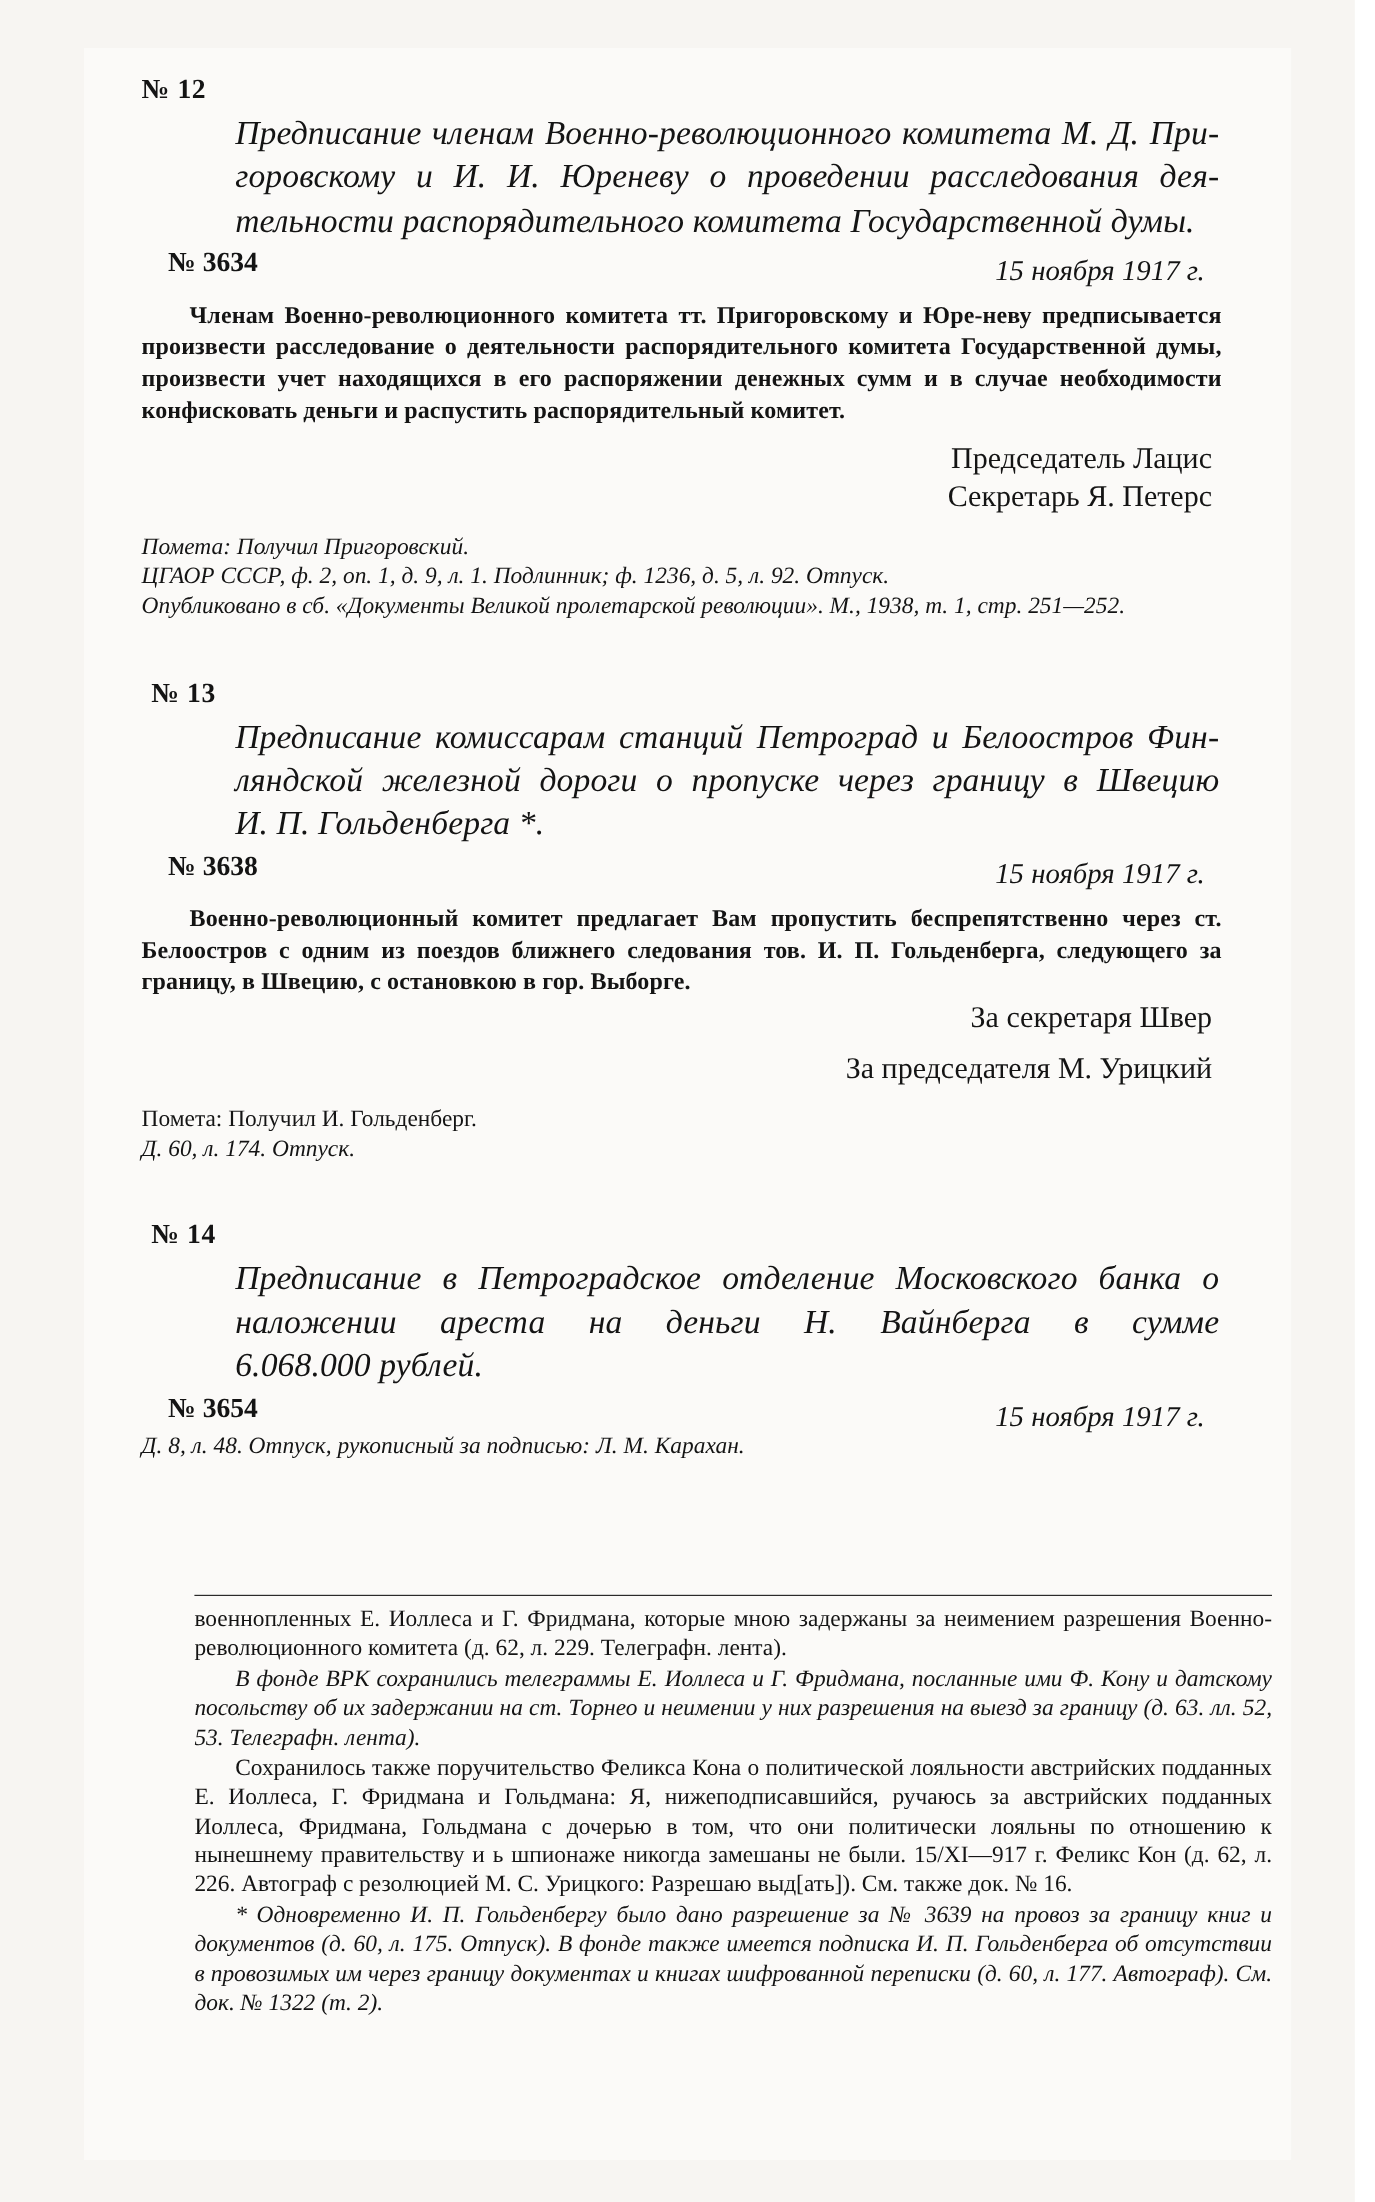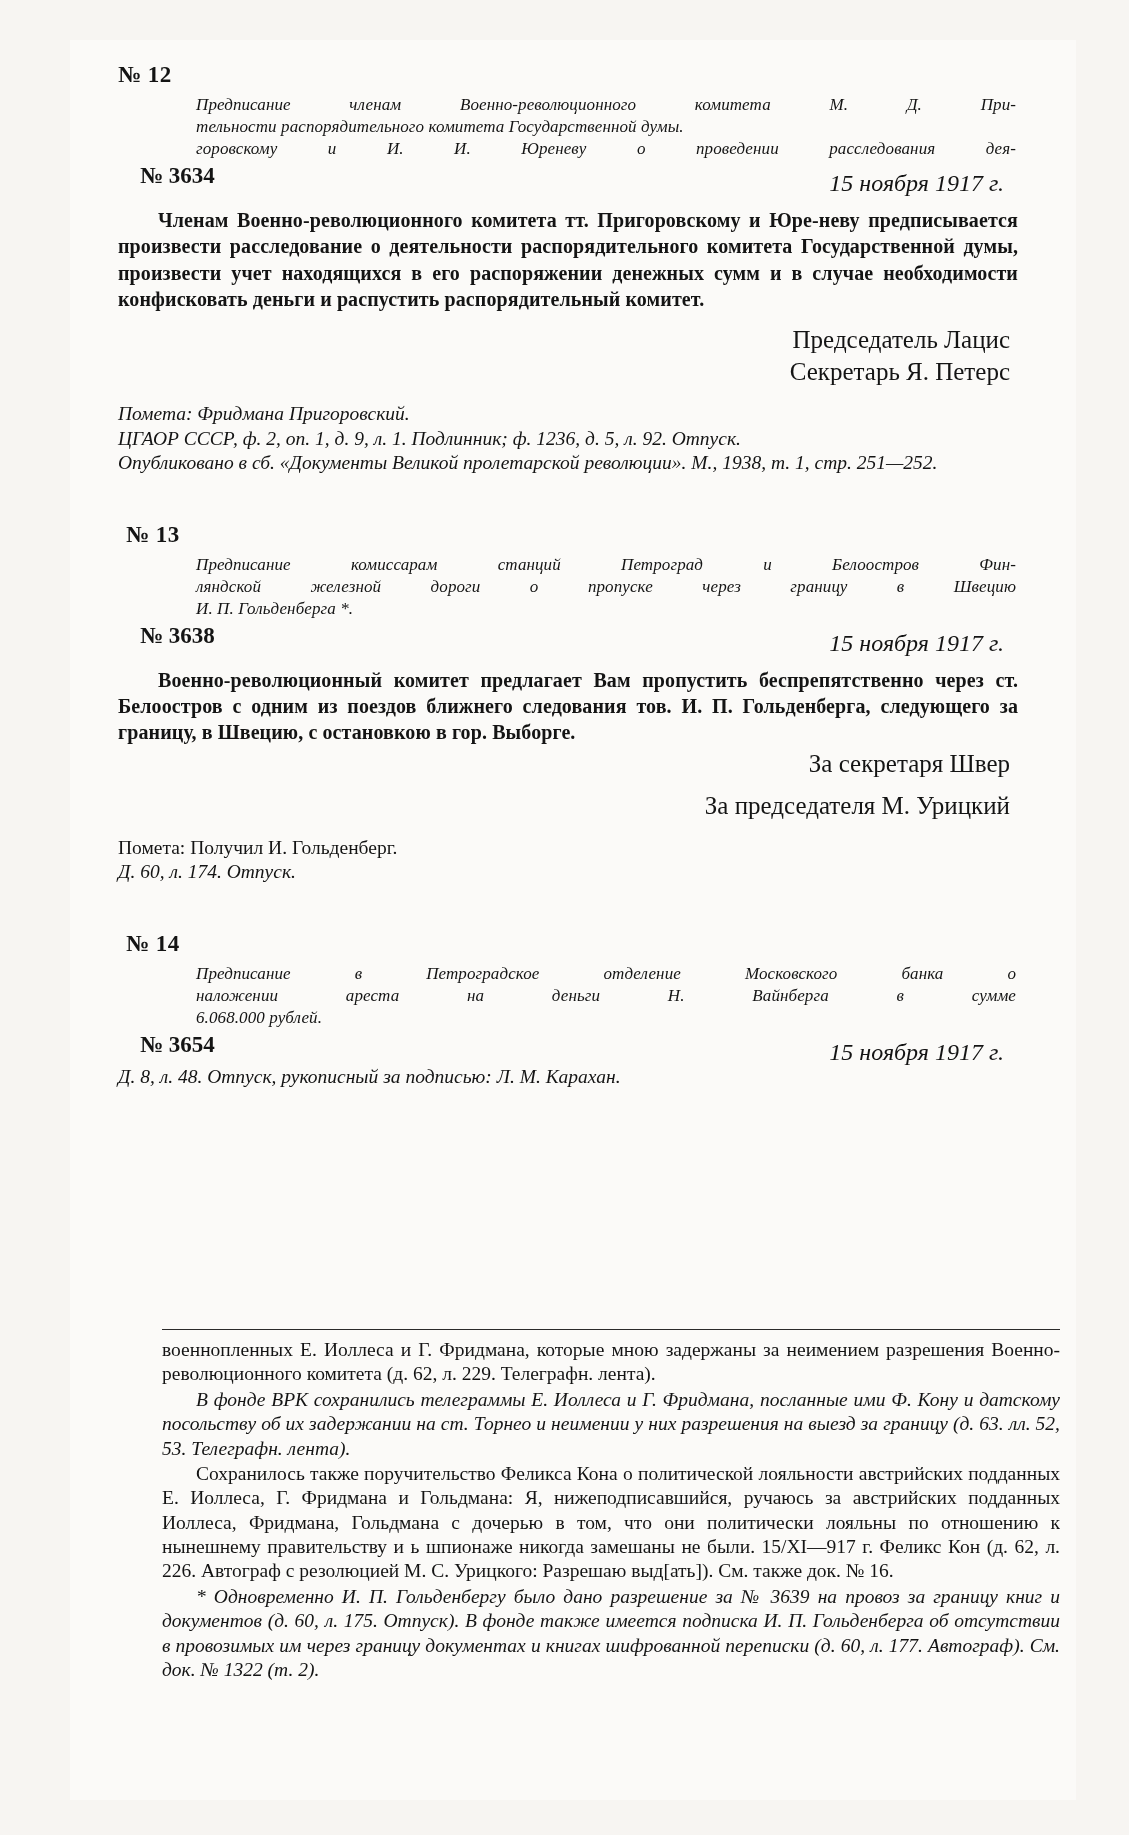--- a/index.html
+++ b/index.html
@@ -42,21 +42,21 @@
     font-size: 23px;
     font-weight: bold;
     letter-spacing: .5px;
     margin: 0 0 6px 0;
   }
   .doc-num.indent { margin-left: 8px; }
 
   
   .title {
     font-style: italic;
-    font-size: 17px;
+    font-size: 28px;
     line-height: 1.30;
     text-align: justify;
     margin: 0 0 0 78px;
     width: 820px;
     letter-spacing: .1px;
   }
   .title .ln { display: block; }
   .title .ln.spread {
     text-align: justify;
     text-align-last: justify;
@@ -143,34 +143,34 @@
 <div class="page">
   <div class="paper"></div>
 
   <div class="content">
 
     <div>
       <div class="doc-num">№ 12</div>
 
       <div class="title">
         <span class="ln spread">Предписание членам Военно-революционного комитета М. Д. При-</span>
+        <span class="ln spread">горовскому и И. И. Юреневу о проведении расследования дея-</span>
         <span class="ln">тельности распорядительного комитета Государственной думы.</span>
-        <span class="ln spread">горовскому и И. И. Юреневу о проведении расследования дея-</span>
       </div>
 
       <div class="date">15 ноября 1917 г.</div>
       <div class="regnum">№ 3634</div>
 
       <p class="body-p">Членам Военно-революционного комитета тт. Пригоровскому и Юре-неву предписывается произвести расследование о деятельности распорядительного комитета Государственной думы, произвести учет находящихся в его распоряжении денежных сумм и в случае необходимости конфисковать деньги и распустить распорядительный комитет.</p>
 
       <div class="sig first">Председатель Лацис</div>
       <div class="sig">Секретарь Я. Петерс</div>
 
       <div class="note">
-        <span class="note-line it">Помета: Фридмана Пригоровский.</span>
+        <span class="note-line it">Помета: Получил Пригоровский.</span>
         <span class="note-line it">ЦГАОР СССР, ф. 2, оп. 1, д. 9, л. 1. Подлинник; ф. 1236, д. 5, л. 92. Отпуск.</span>
         <span class="note-line it">Опубликовано в сб. «Документы Великой пролетарской революции». М., 1938, т. 1, стр. 251—252.</span>
       </div>
     </div>
 
     <div class="gap-lg"></div>
 
     <div>
       <div class="doc-num indent">№ 13</div>
 

